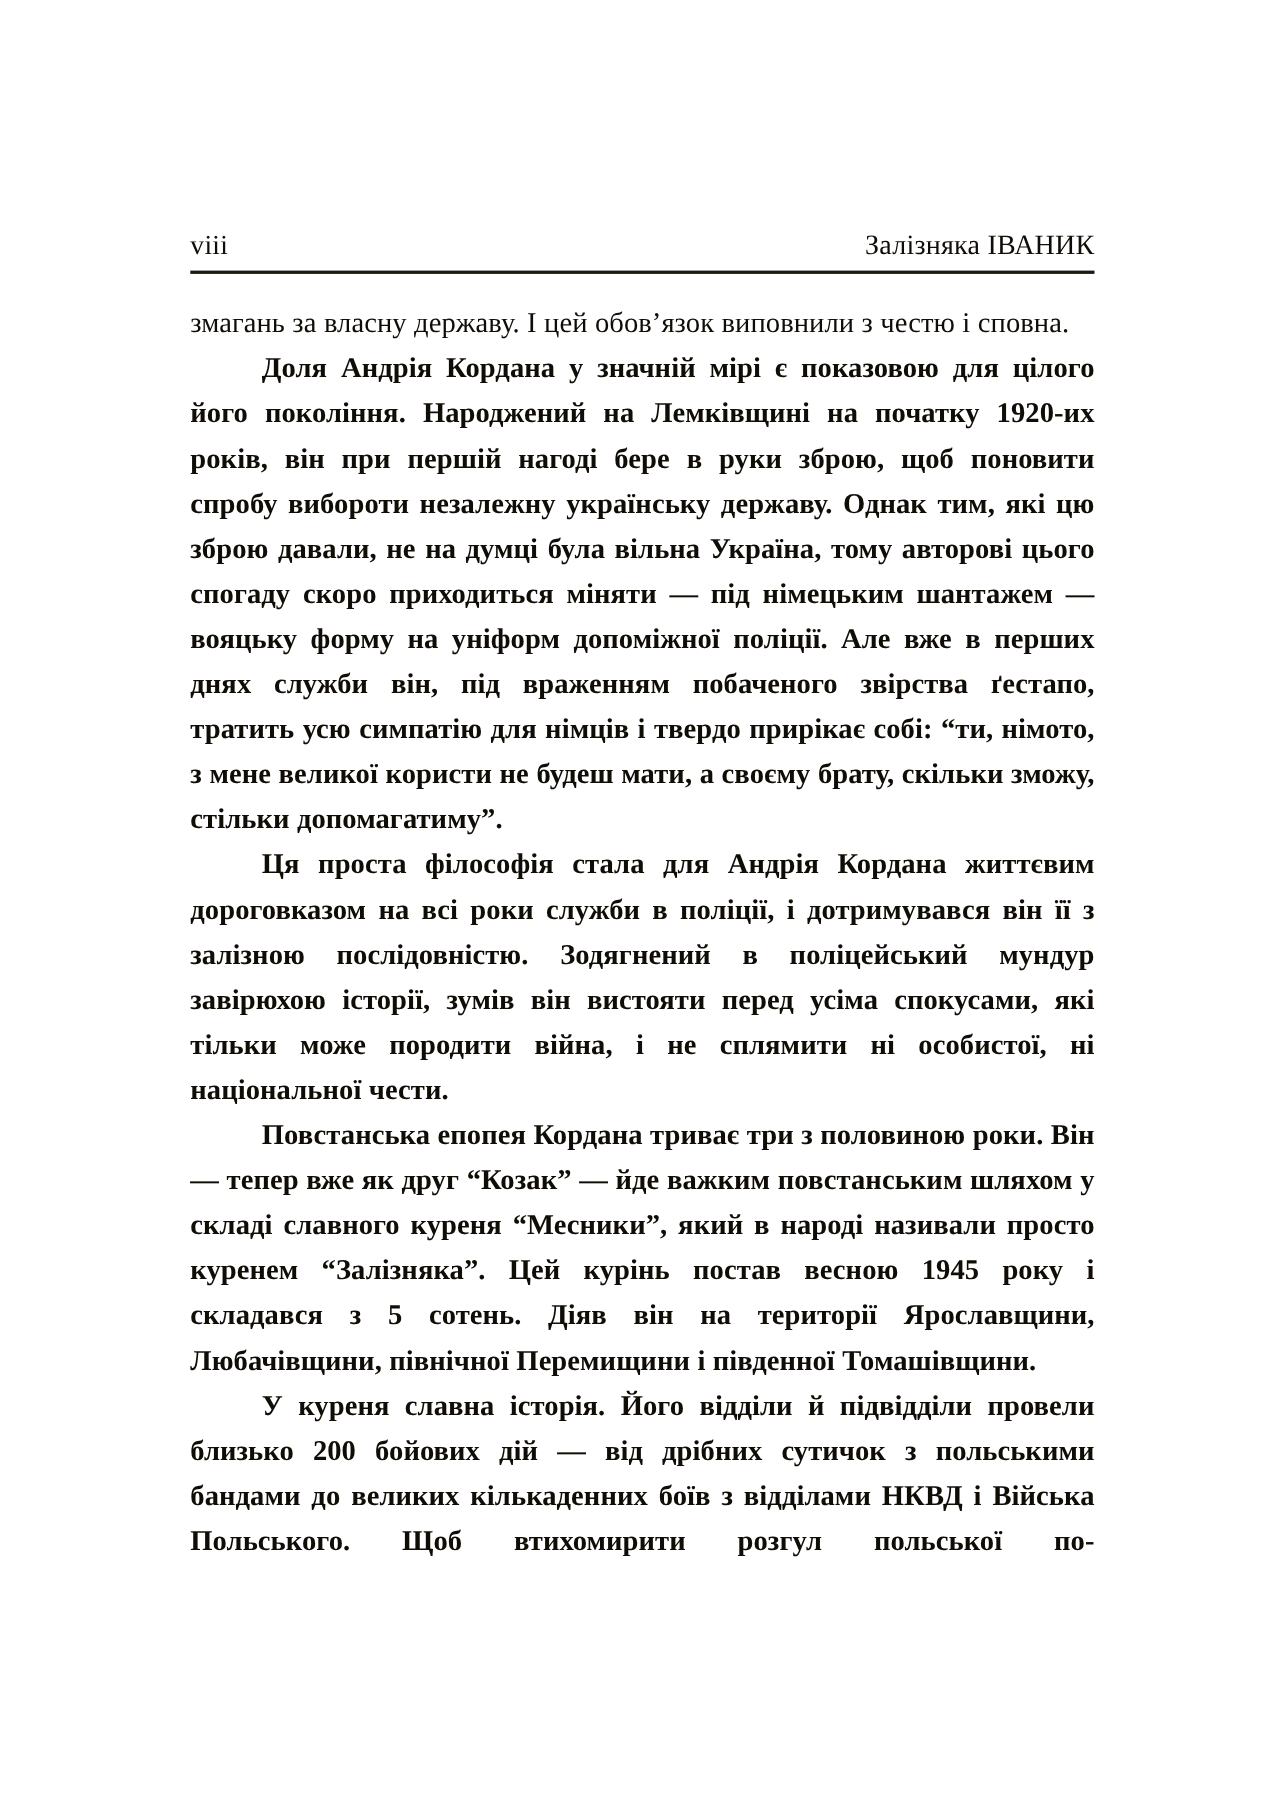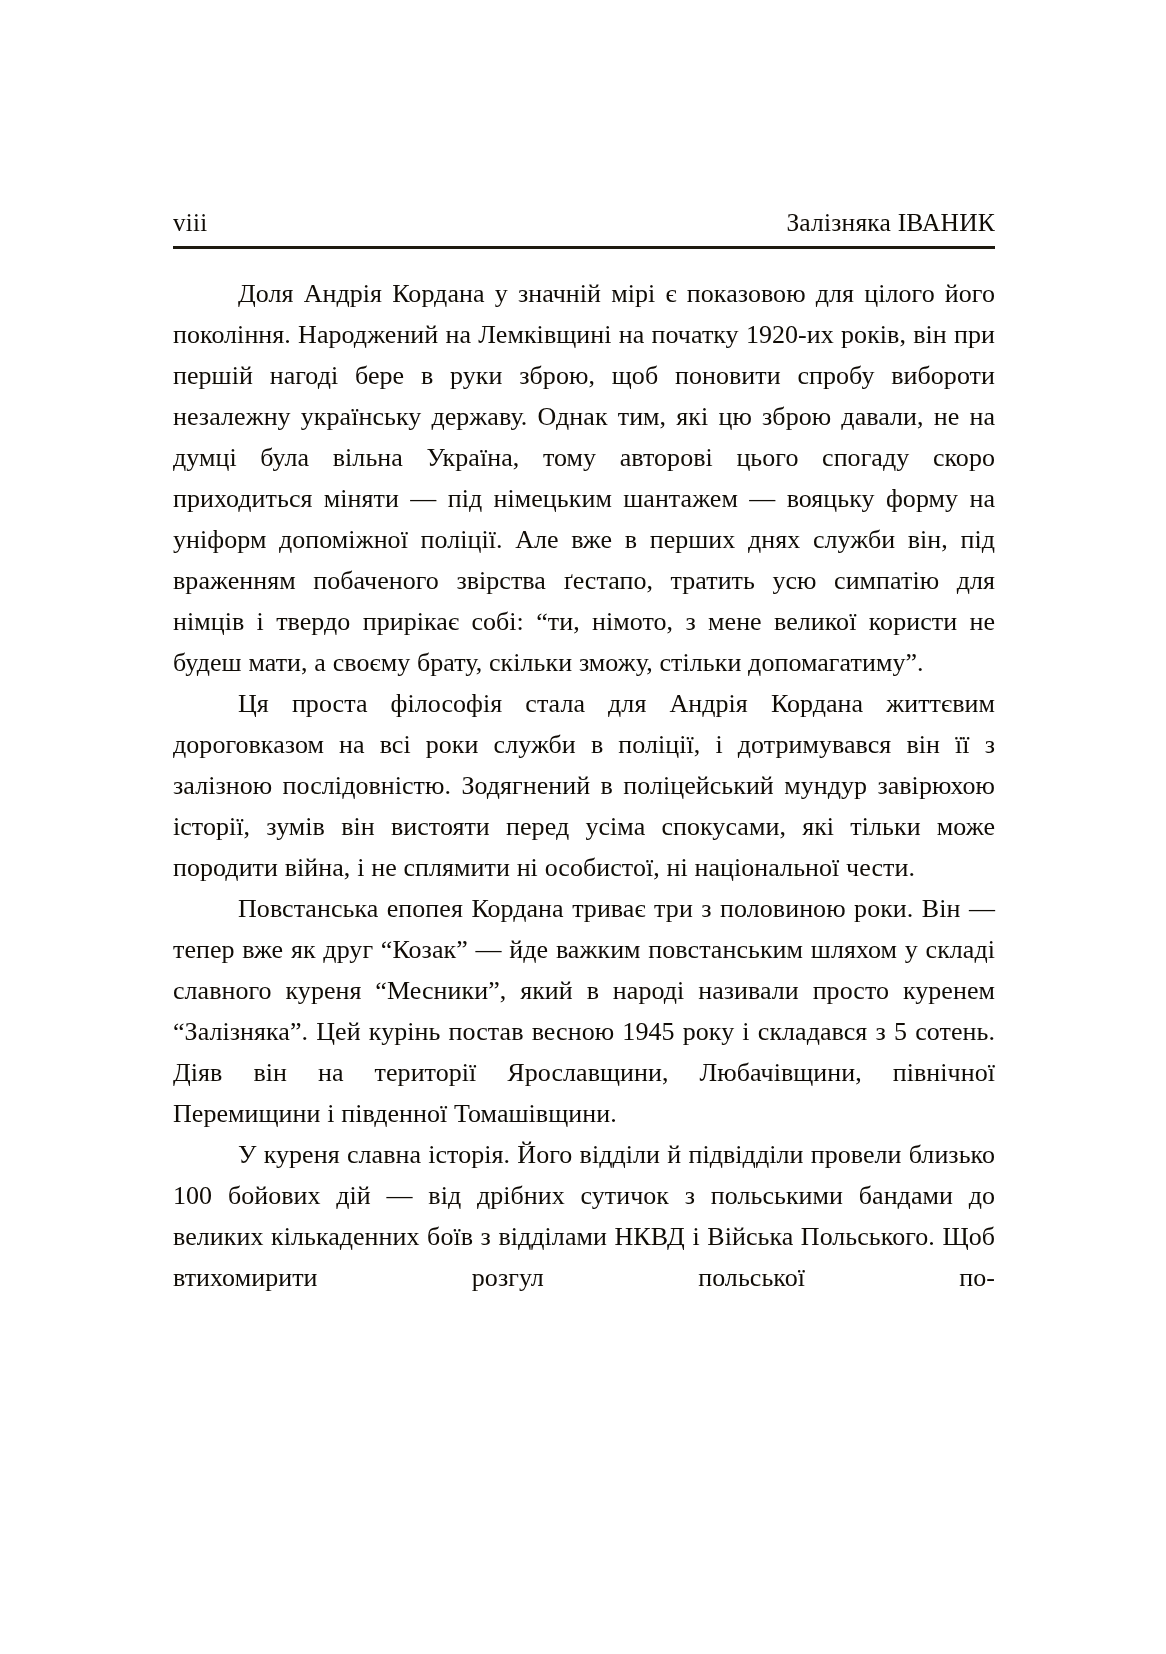--- a/index.html
+++ b/index.html
@@ -69,20 +69,21 @@
     font-size: 26px;
     line-height: 41px;
     text-align: justify;
     text-justify: inter-word;
     letter-spacing: 0.05px;
     word-spacing: 0.2px;
     hyphens: none;
   }
   .para.indent {
     text-indent: 65px;
+    font-weight: bold;
   }
   
   .para.continues {
     text-align-last: justify;
   }
 </style>
 </head>
 <body style="background: rgb(255, 255, 255); color: rgb(16, 12, 6);">
 
 <div class="page">
@@ -90,20 +91,21 @@
   <div class="content">
 
     <div class="running-head">
       <span class="folio">viii</span>
       <span class="head-author">Залізняка ІВАНИК</span>
     </div>
 
     <div class="head-rule" style="background: rgb(30, 26, 16);"></div>
 
     <div class="body-copy">
+      <p class="para">змагань за власну державу. І цей обов’язок виповнили з честю і сповна.</p>
       <p class="para indent">Доля Андрія Кордана у значній мірі є показовою для цілого його покоління. Народжений на Лемківщині на початку 1920-их років, він при першій нагоді бере в руки зброю, щоб поновити спробу вибороти незалежну українську державу. Однак тим, які цю зброю давали, не на думці була вільна Україна, тому авторові цього спогаду скоро приходиться міняти — під німецьким шантажем — вояцьку форму на уніформ допоміжної поліції. Але вже в перших днях служби він, під враженням побаченого звірства ґестапо, тратить усю симпатію для німців і твердо прирікає собі: “ти, німото, з мене великої користи не будеш мати, а своєму брату, скільки зможу, стільки допомагатиму”.</p>
       <p class="para indent">Ця проста філософія стала для Андрія Кордана життєвим дороговказом на всі роки служби в поліції, і дотримувався він її з залізною послідовністю. Зодягнений в поліцейський мундур завірюхою історії, зумів він вистояти перед усіма спокусами, які тільки може породити війна, і не сплямити ні особистої, ні національної чести.</p>
       <p class="para indent">Повстанська епопея Кордана триває три з половиною роки. Він — тепер вже як друг “Козак” — йде важким повстанським шляхом у складі славного куреня “Месники”, який в народі називали просто куренем “Залізняка”. Цей курінь постав весною 1945 року і складався з 5 сотень. Діяв він на території Ярославщини, Любачівщини, північної Перемищини і південної Томашівщини.</p>
-      <p class="para indent continues">У куреня славна історія. Його відділи й підвідділи провели близько 100 бойових дій — від дрібних сутичок з польськими бандами до великих кількаденних боїв з відділами НКВД і Війська Польського. Щоб втихомирити розгул польської по-</p>
+      <p class="para indent continues">У куреня славна історія. Його відділи й підвідділи провели близько 200 бойових дій — від дрібних сутичок з польськими бандами до великих кількаденних боїв з відділами НКВД і Війська Польського. Щоб втихомирити розгул польської по-</p>
     </div>
 
   </div>
 </div>
 
 </body></html>

